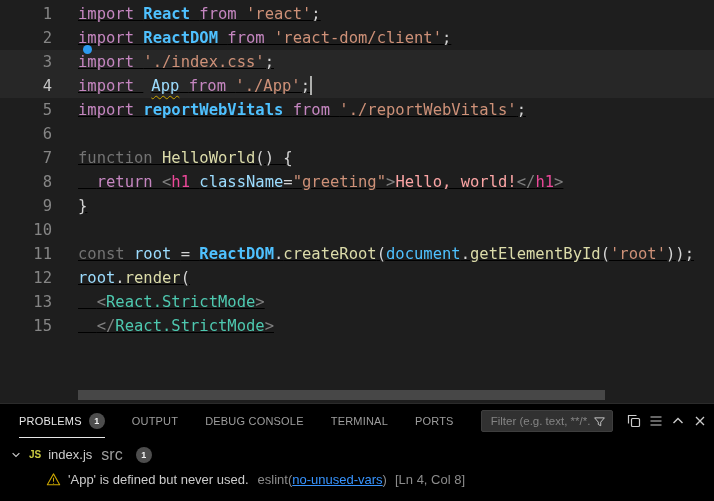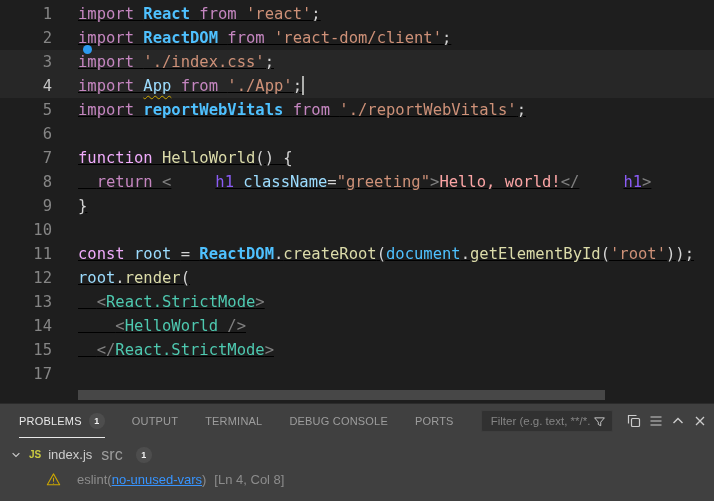--- a/index.html
+++ b/index.html
@@ -21,58 +21,59 @@
   }
   .line { display:flex; height:24px; position:relative; }
   .line.hl { background:rgba(255,255,255,0.045); }
   .ln {
     flex:none; width:52px; text-align:right; color:#858585;
     user-select:none;
   }
   .ln.active { color:#c6c6c6; }
   .code { padding-left:26px; white-space:pre;text-decoration:underline; }
   .tk.kw   { color:#c586c0; }
-  .tk.kw2  { color:#f0abfc; }
+  .tk.kw2  { color:#737373; }
   .tk.cls  { color:#4fc1ff; font-weight:bold; }
   .tk.blue { color:#4fc1ff; }
   .tk.var  { color:#9cdcfe; }
   .tk.fn   { color:#dcdcaa; }
   .tk.str  { color:#ce9178; }
-  .tk.tag  { color:#8b5cf6;margin-left:44px; }
+  .tk.tag  { color:#ec4899; }
   .tk.comp { color:#4ec9b0; }
   .tk.attr { color:#9cdcfe; }
   .tk.ang  { color:#808080; }
   .tk.punc { color:#d4d4d4; }
   .tk.txt  { color:#fca5a5; }
   .tk.warn {
     text-decoration-line:underline;
     text-decoration-style:wavy;
     text-decoration-color:#cca700;
     text-decoration-thickness:1px;
     text-underline-offset:4px;
+    margin-left:8px;
   }
   .cursor {
     display:inline-block; width:2px; height:19px;
     background:#aeafad; vertical-align:-4px;
   }
   .live-dot {
     position:absolute; left:83px; top:-5px;
     width:9px; height:9px; border-radius:50%;
     background:#2d9bf0; z-index:2;
   }
   .hscroll {
     position:absolute; left:78px; bottom:3px;
     width:527px; height:10px;
     background:rgba(121,121,121,0.45);
   }
 
   
   .panel {
     height:98px; flex:none;
-    background:#404040; border-top:1px solid #2b2b2b;
+    background:#000000; border-top:1px solid #2b2b2b;
     color:#cccccc;
   }
   .tabbar { display:flex; align-items:center; height:34px; padding:0 10px 0 19px; }
   .ptab {
     display:flex; align-items:center; height:100%;
     margin-right:27px; font-size:11px; letter-spacing:0.2px;
     color:#9d9d9d; cursor:pointer;
     border-bottom:1px solid transparent; white-space:nowrap;
   }
   .ptab.active { color:#e7e7e7; border-bottom-color:#e7e7e7; }
@@ -173,50 +174,42 @@
         </div>
         <div class="line">
           <span class="ln">12</span>
           <span class="code"><span class="tk var">root</span><span class="tk punc">.</span><span class="tk fn">render</span><span class="tk punc">(</span></span>
         </div>
         <div class="line">
           <span class="ln">13</span>
           <span class="code"><span class="tk punc">  </span><span class="tk ang">&lt;</span><span class="tk comp">React.StrictMode</span><span class="tk ang">&gt;</span></span>
         </div>
         <div class="line">
-          <span class="ln">14</span>
-          <span class="code"><span class="tk punc">    </span><span class="tk ang">&lt;</span><span class="tk comp">HelloWorld</span><span class="tk ang"> /&gt;</span></span>
-        </div>
-        <div class="line">
           <span class="ln">15</span>
           <span class="code"><span class="tk punc">  </span><span class="tk ang">&lt;/</span><span class="tk comp">React.StrictMode</span><span class="tk ang">&gt;</span></span>
-        </div>
-        <div class="line">
-          <span class="ln">17</span>
-          <span class="code"></span>
         </div>
       </div>
     <div class="hscroll"></div>
   </div>
 
   <div class="panel">
     <div class="tabbar">
 
       <div class="ptab active">
         <span>PROBLEMS</span>
         <span class="badge">1</span>
       </div>
       <div class="ptab">
         <span>OUTPUT</span>
       </div>
       <div class="ptab">
+        <span>DEBUG CONSOLE</span>
+      </div>
+      <div class="ptab">
         <span>TERMINAL</span>
-      </div>
-      <div class="ptab">
-        <span>DEBUG CONSOLE</span>
       </div>
       <div class="ptab">
         <span>PORTS</span>
       </div>
 
       <div class="spacer"></div>
 
       <div class="filterbox">
         <input placeholder="Filter (e.g. text, **/*..." style="">
         <span class="icon-btn" style="width:16px;height:16px">
@@ -265,20 +258,21 @@
       </div>
 
       <div class="trow item">
         <span class="warn-icon">
           <svg width="15" height="15" viewBox="0 0 16 16" fill="none" stroke="#cca700" stroke-width="1.1" stroke-linejoin="round" stroke-linecap="round">
             <path d="M8 2 L14.6 13.6 H1.4 Z"></path>
             <path d="M8 6.4 v3.4"></path>
             <path d="M8 12 v0.01"></path>
           </svg>
         </span>
+        <span class="msg">'App' is defined but never used.</span>
         <span class="src">eslint(</span>
           <span class="code-link">no-unused-vars</span>
           <span class="src-close">)</span>
         <span class="loc">[Ln 4, Col 8]</span>
       </div>
     </div>
   </div>
 </div>
 
 </body></html>

